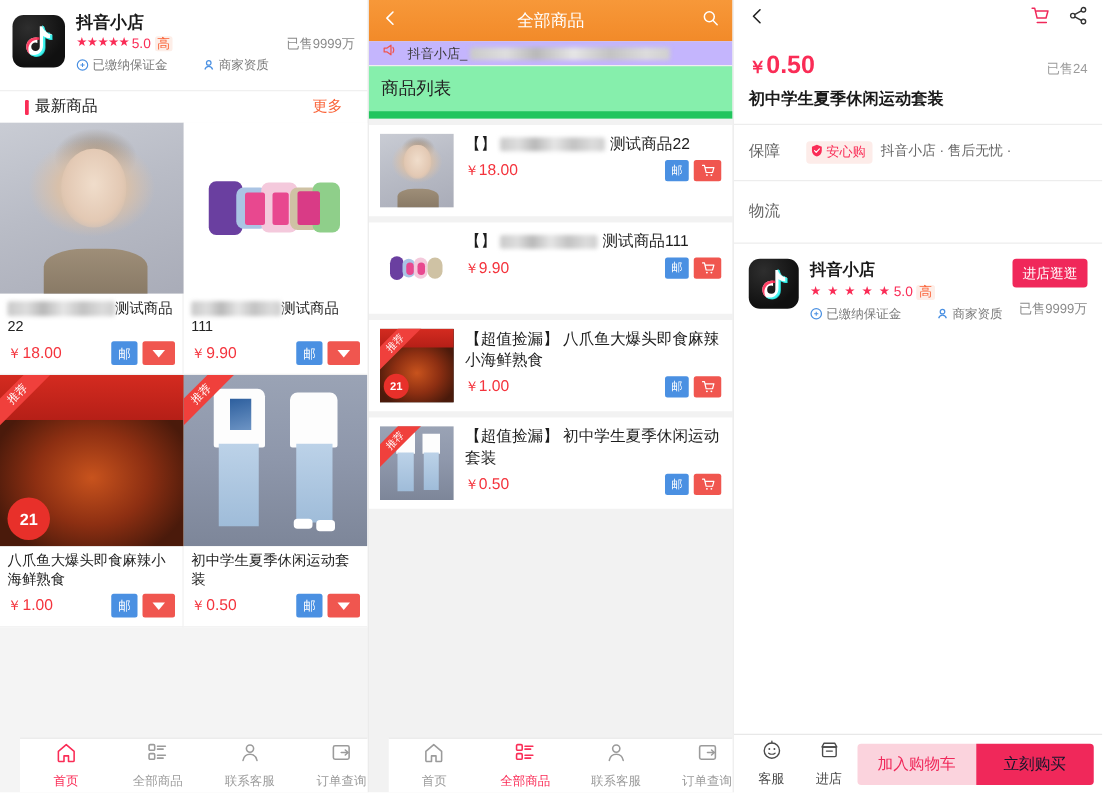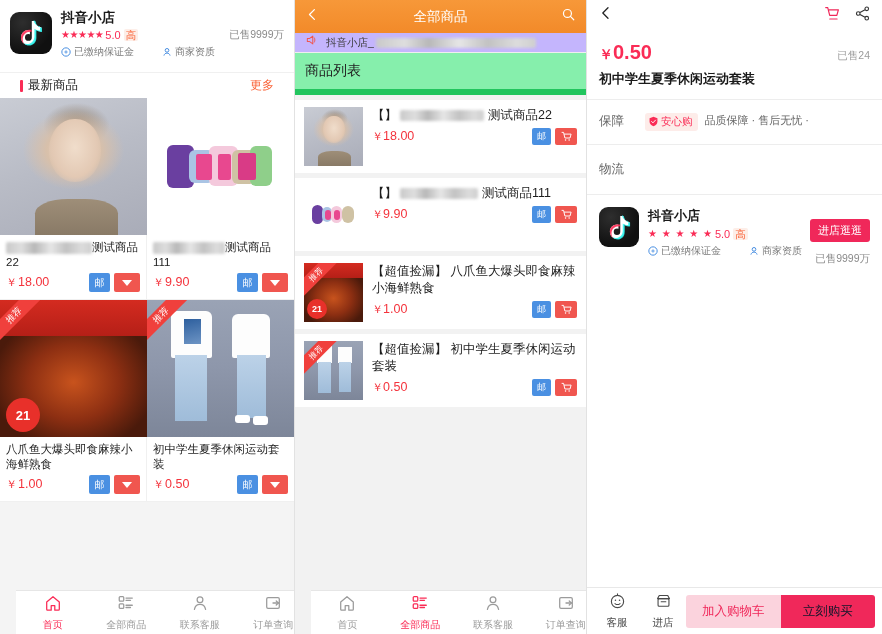--- a/index.html
+++ b/index.html
@@ -187,21 +187,21 @@
   .guard-desc { font-size: 11px; color: #666; margin-left: 7px; }
 
   .r-shop { display: flex; align-items: flex-start; padding: 12px 12px 10px 12px; }
   .r-shop-logo { width: 40px; height: 40px; border-radius: 9px; flex: 0 0 40px;
     background: radial-gradient(circle at 30% 25%, #2e2e2e 0%, #101010 70%); position: relative; overflow: hidden; }
   .r-shop-info { flex: 1; padding-left: 9px; min-width: 0; }
   .r-shop-name { font-size: 13px; font-weight: bold; color: #1a1a1a; }
   .r-shop-right { text-align: right; }
   .btn-visit {
     background: #f0285a; color: #fff; font-size: 11px; border-radius: 3px;
-    padding: 4px 8px; display: inline-block; margin-top: 12px;
+    padding: 4px 8px; display: inline-block;
   }
   .r-shop-sold { font-size: 10.5px; color: #8a8a8a; margin-top: 10px; }
 
   .r-bottombar {
     position: absolute; left: 0; right: 0; bottom: 0; height: 47px; background: #fff;
     border-top: 1px solid #e8e8e8; display: flex; align-items: center; padding: 0 7px; gap: 0;
   }
   .r-baction { width: 46px; display: flex; flex-direction: column; align-items: center; gap: 2px; color: #4a4a4a; }
   .r-baction .lbl { font-size: 10.5px; }
   .btn-addcart, .btn-buynow {
@@ -639,21 +639,21 @@
       <span class="r-block-label">保障</span>
       <span class="guard-tag">
         <span>
           <svg width="11" height="11" viewBox="0 0 14 14">
               <path d="M7 1 12 3v4c0 3-2.2 5.3-5 6-2.8-.7-5-3-5-6V3z" fill="#fa2c56"></path>
               <path d="M4.6 7 6.3 8.7 9.6 5.2" fill="none" stroke="#fff" stroke-width="1.2" stroke-linecap="round" stroke-linejoin="round"></path>
             </svg>
         </span>
         <span>安心购</span>
       </span>
-      <span class="guard-desc">品质保障 · 售后无忧 ·</span>
+      <span class="guard-desc">抖音小店 · 售后无忧 ·</span>
     </div>
     <div class="r-sep"></div>
 
     <div class="r-block" style="padding-top:16px;padding-bottom:16px;">
       <span class="r-block-label">物流</span>
     </div>
     <div class="r-sep"></div>
 
     <div class="r-shop">
       <div class="r-shop-logo">

